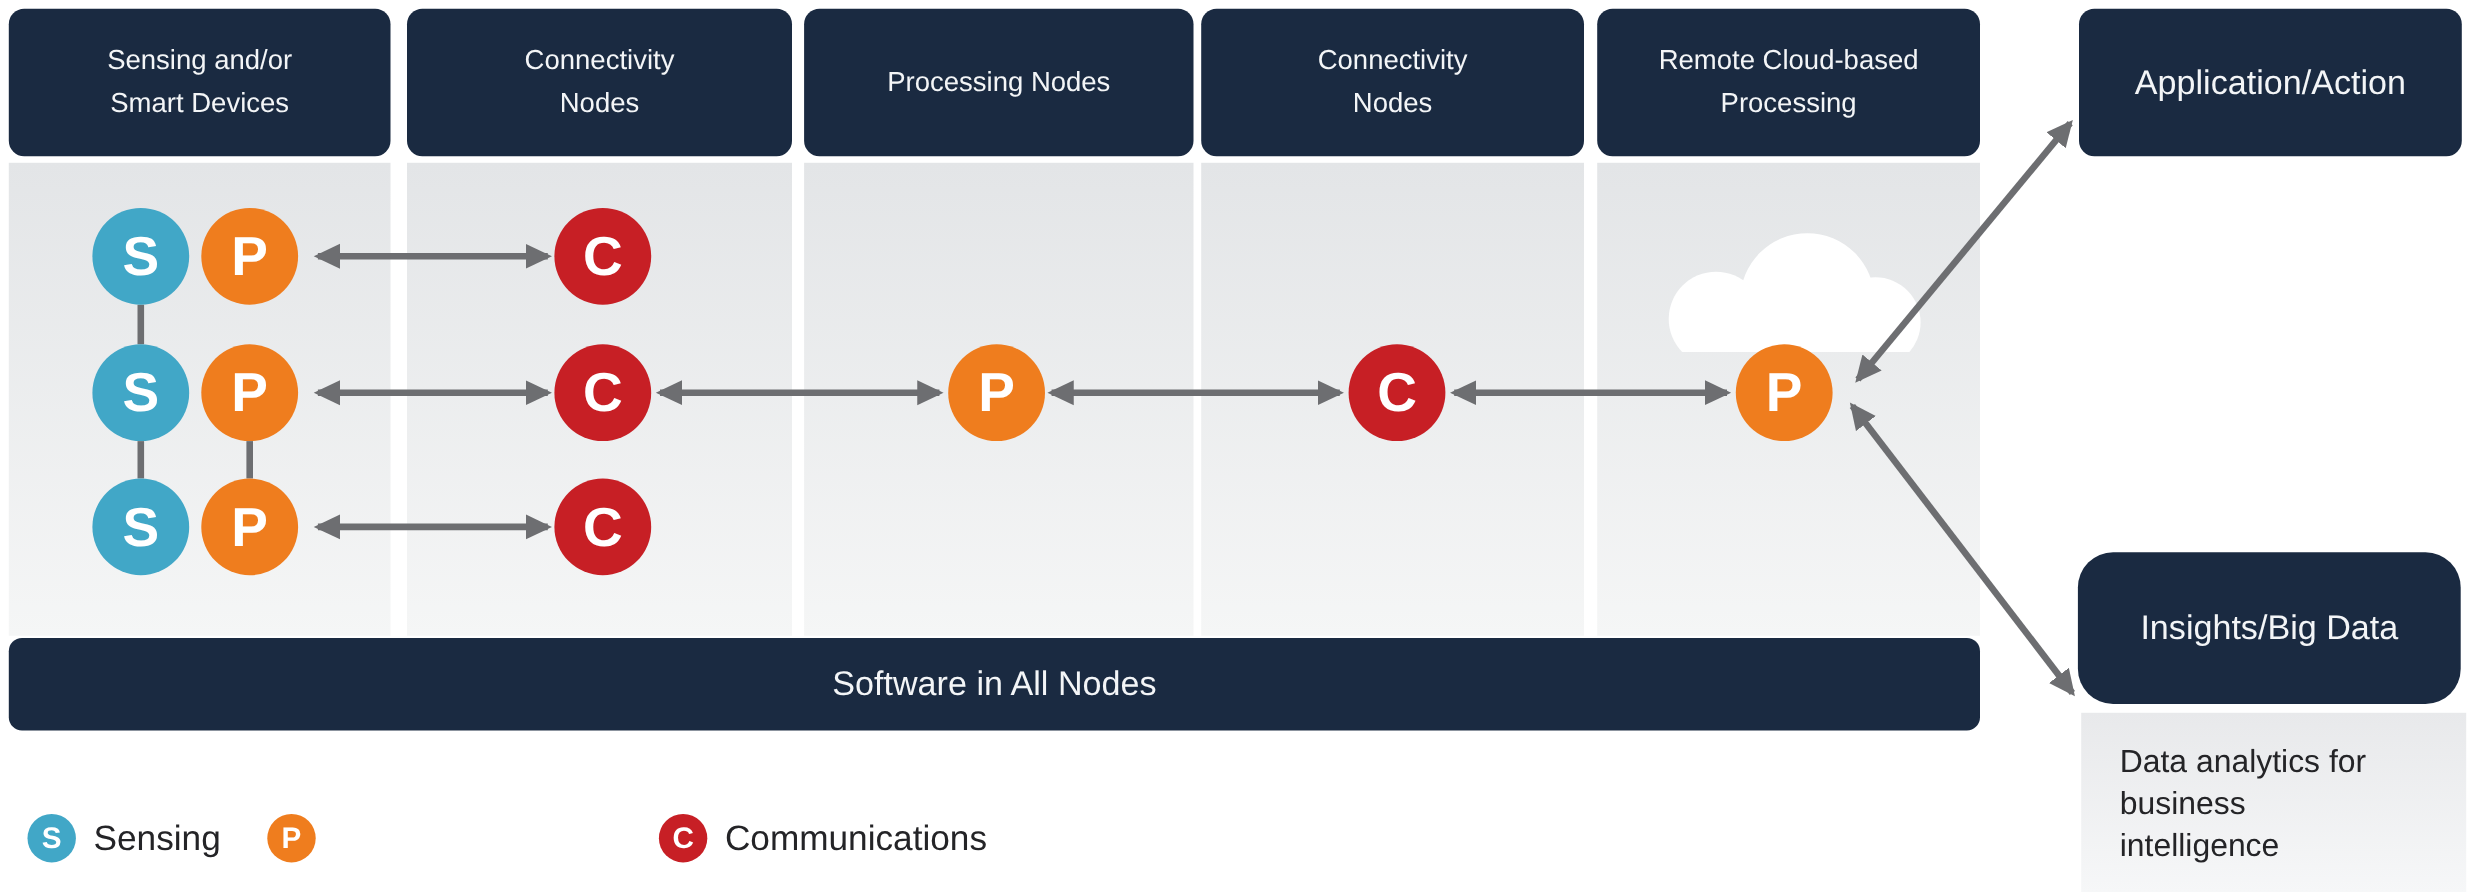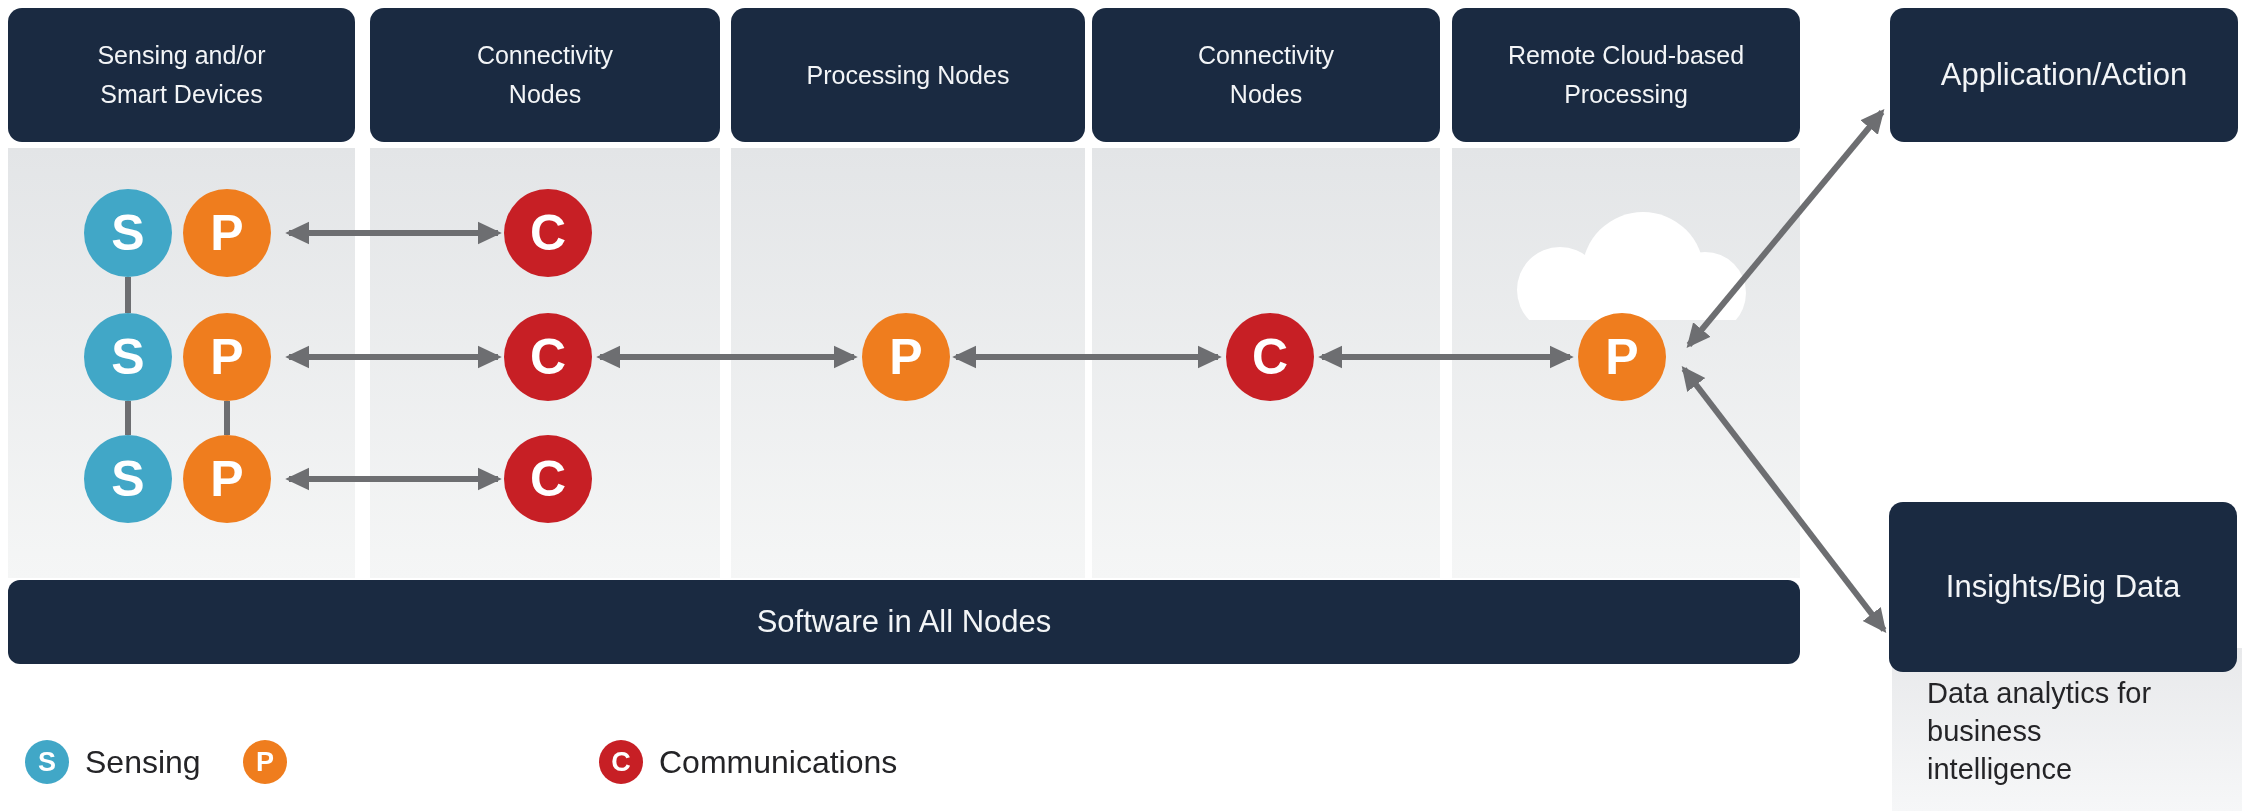--- a/index.html
+++ b/index.html
@@ -151,21 +151,21 @@
     <div class="legend-dot p">P</div>
   </div>
   <div class="legend-item" style="left:599px;">
     <div class="legend-dot c">C</div>
     <div class="legend-label">Communications</div>
   </div>
 
   <div class="rp-box" style="left:1890px;top:8px;width:348px;height:134px;">
     <span>Application/Action</span>
   </div>
-  <div class="rp-box" style="left:1889px;top:502px;width:348px;height:170px;">
+  <div class="rp-box" style="left:1889px;top:502px;width:348px;height:138px;border-radius:32px;">
     <span>Insights/Big Data</span>
   </div>
   <div class="rp-gray" style="left:1892px;top:648px;width:350px;height:163px;">
     <div class="body-text pre">Data analytics for
 business
 intelligence</div>
   </div>
 
 </div>
 

